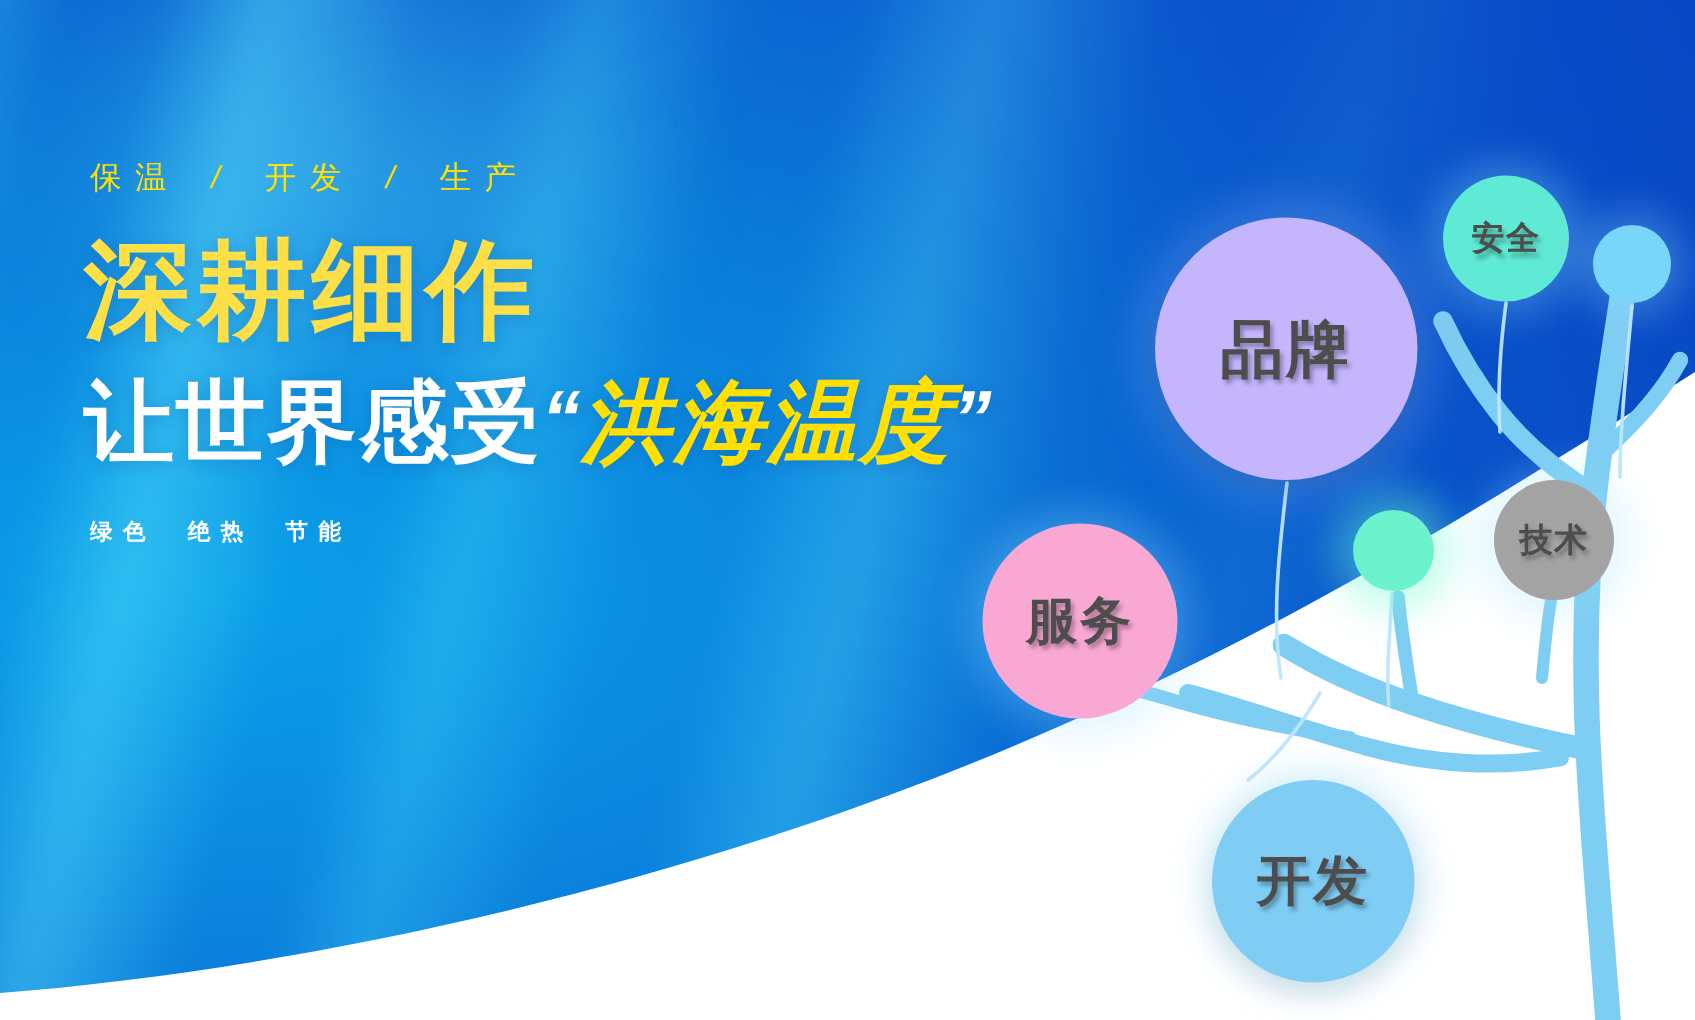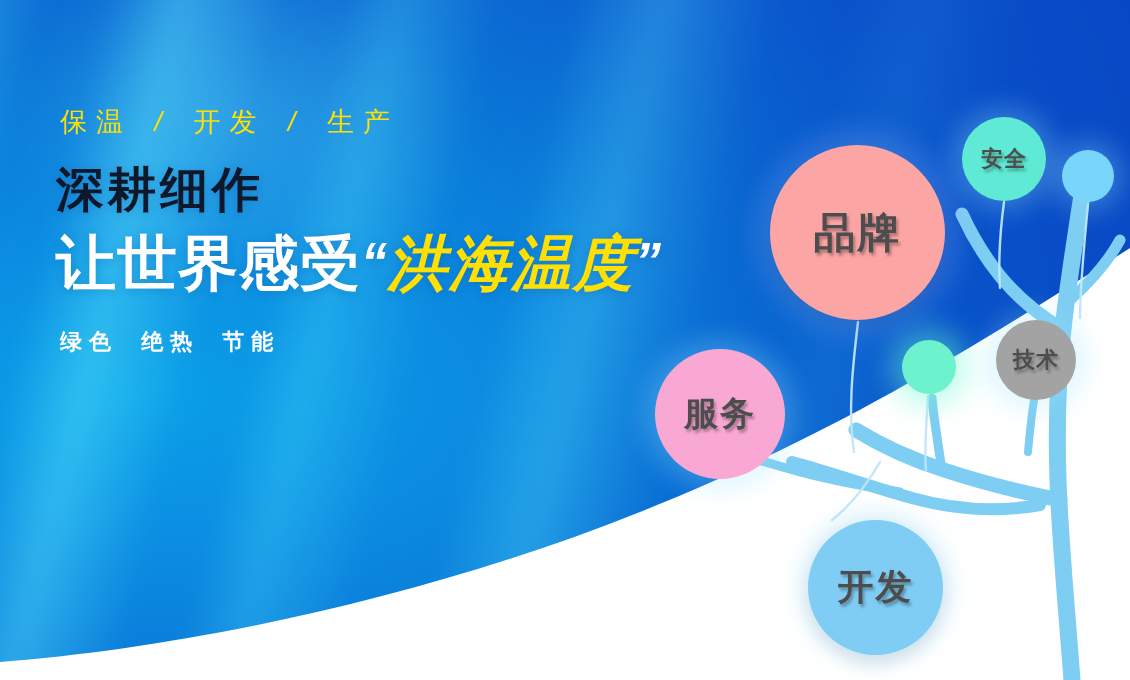--- a/index.html
+++ b/index.html
@@ -73,21 +73,21 @@
     display:flex; align-items:center; justify-content:center;
     color:#4d4d4d;
     font-weight:700;
     letter-spacing:2px;
     text-shadow:2px 3px 3px rgba(0,0,0,0.30);
     box-shadow:0 0 26px 10px rgba(150,225,255,0.30);
     user-select:none;
   }
   .b-brand{
     left:770px; top:145px; width:175px; height:175px;
-    background:#fca5a5;
+    background:#c4b5fd;
     font-size:42px;
     box-shadow:0 0 30px 12px rgba(160,180,255,0.26), 0 6px 14px rgba(0,0,0,0.12);
   }
   .b-safety{
     left:962px; top:117px; width:84px; height:84px;
     background:#5eead4;
     font-size:22px;
     letter-spacing:1px;
   }
   .b-small{
@@ -118,35 +118,35 @@
   }
 
   
   .copy{
     position:absolute;
     left:56px; top:104px;
     width:720px;
   }
   .tagline{
     color:#ffe000;
-    font-size:27px;
+    font-size:21px;
     letter-spacing:9px;
     font-weight:400;
     margin:0 0 24px 4px;
     white-space:nowrap;
   }
   .tagline .sep{
     color:#ffe000;
     font-style:italic;
     padding:0 6px;
     font-weight:400;
   }
   .head1{
-    color:#0f172a;
-    font-size:48px;
+    color:#fde047;
+    font-size:72px;
     font-weight:700;
     letter-spacing:4px;
     line-height:1.08;
     margin:0 0 10px 0;
     text-shadow:0 2px 10px rgba(0,40,110,0.20);
     white-space:nowrap;
   }
   .head2{
     font-size:60px;
     font-weight:700;
@@ -164,21 +164,21 @@
     vertical-align:0.10em;
     letter-spacing:0;
   }
   .head2 .hl{
     color:#ffe000;
     font-style:italic;
     letter-spacing:2px;
   }
   .subline{
     color:#ffffff;
-    font-size:22px;
+    font-size:15px;
     font-weight:700;
     letter-spacing:7px;
     margin:30px 0 0 4px;
     white-space:nowrap;
   }
   .subline .gap{ letter-spacing:7px; padding:0 5px; }
 </style>
 </head>
 <body>
 

